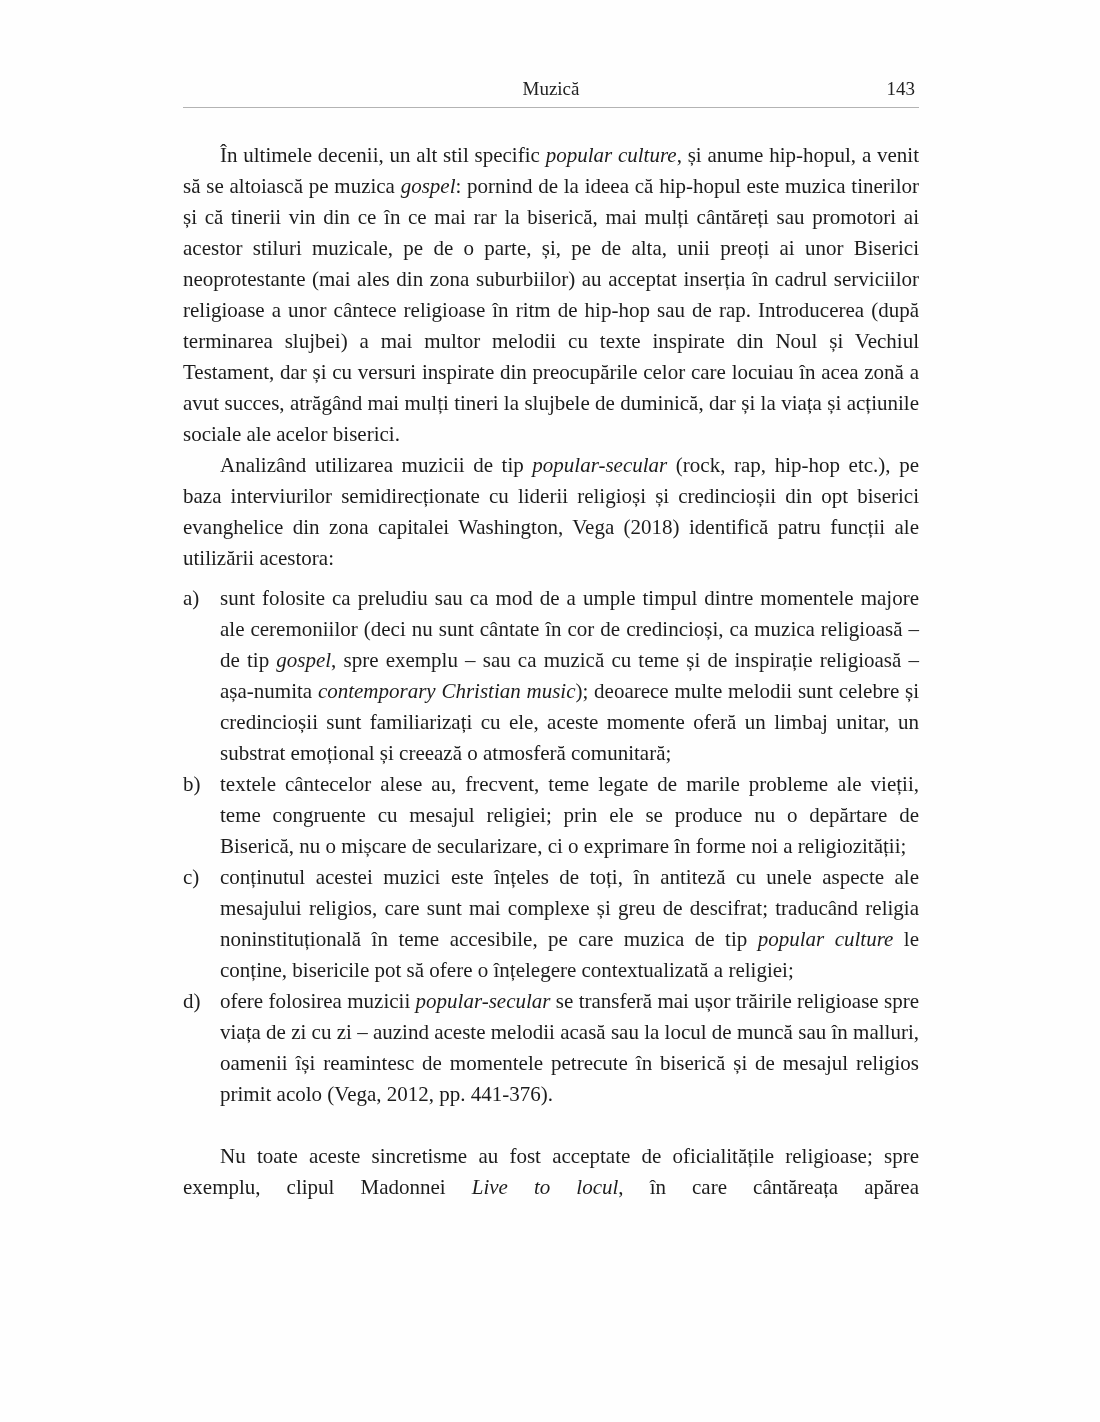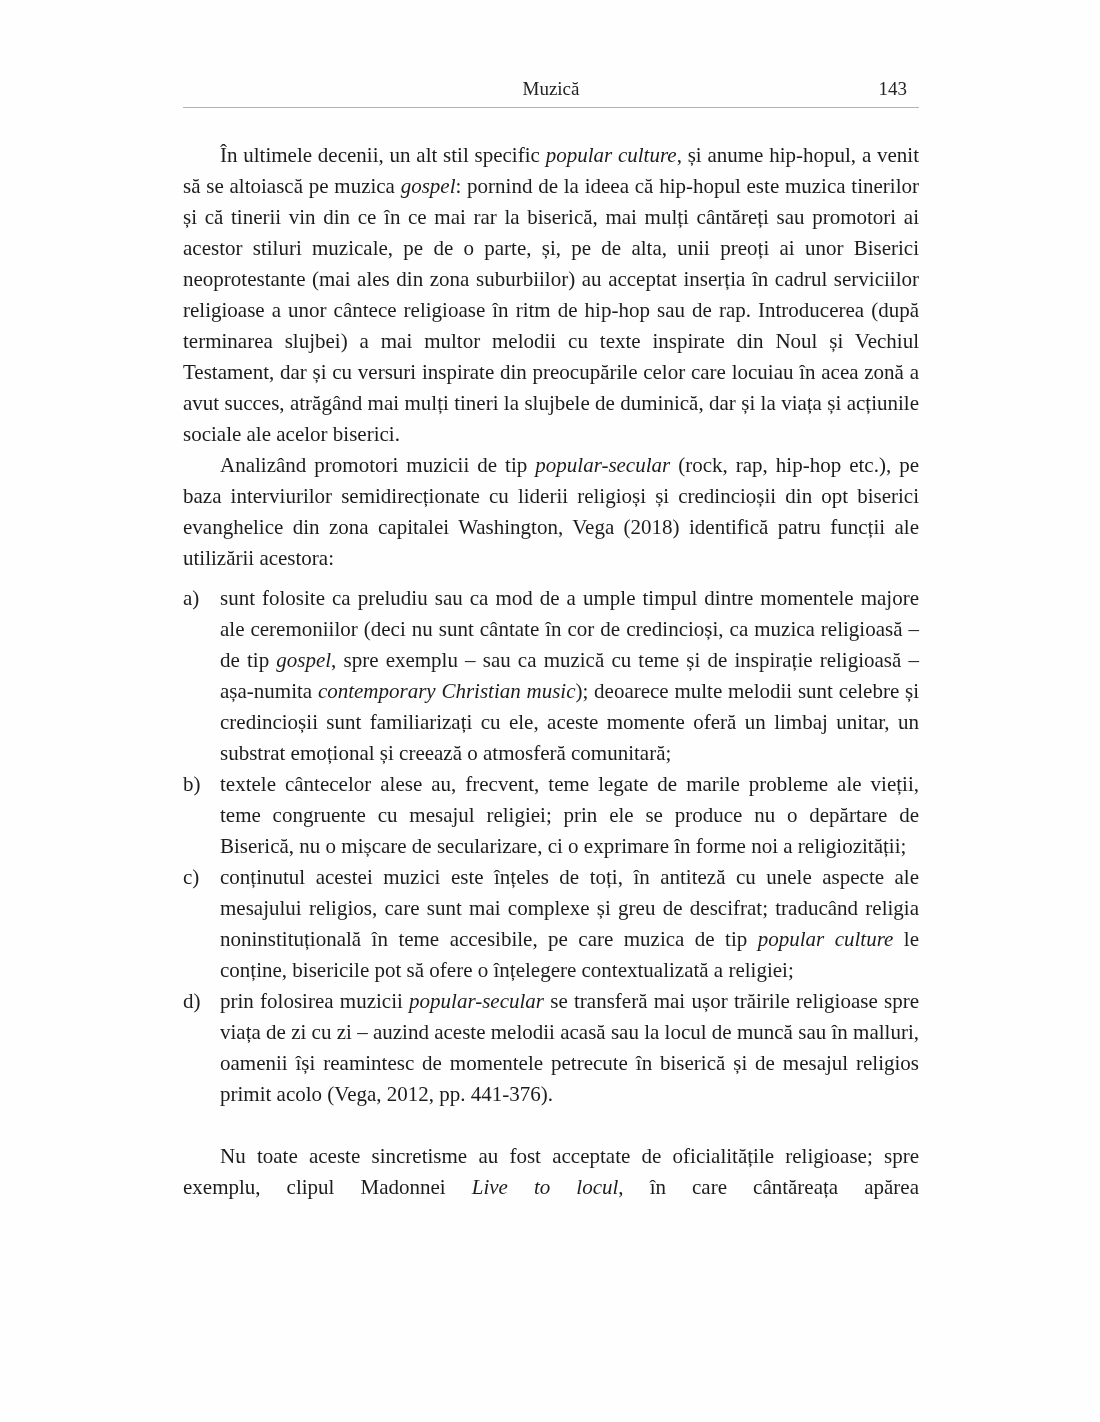--- a/index.html
+++ b/index.html
@@ -26,21 +26,21 @@
     color: #222;
   }
   .header-title {
     position: absolute;
     left: 0;
     right: 0;
     text-align: center;
   }
   .header-page-number {
     position: absolute;
-    right: 12px;
+    right: 4px;
     top: 0;
   }
   .header-rule {
     border: none;
     border-top: 1px solid #b3b3b3;
     margin: 3px 0 0 0;
   }
   .page-body {
     padding-top: 32px;
     font-size: 21px;
@@ -70,20 +70,20 @@
 <body>
 
 <div class="page">
   <header class="page-header">
     <span class="header-title">Muzică</span>
     <span class="header-page-number">143</span>
   </header>
   <hr class="header-rule">
   <main class="page-body">
       <div class="para"><span>În ultimele decenii, un alt stil specific </span><em>popular culture</em><span>, și anume hip-hopul, a venit să se altoiască pe muzica </span><em>gospel</em><span>: pornind de la ideea că hip-hopul este muzica tinerilor și că tinerii vin din ce în ce mai rar la biserică, mai mulți cântăreți sau promotori ai acestor stiluri muzicale, pe de o parte, și, pe de alta, unii preoți ai unor Biserici neoprotestante (mai ales din zona suburbiilor) au acceptat inserția în cadrul serviciilor religioase a unor cântece religioase în ritm de hip-hop sau de rap. Introducerea (după terminarea slujbei) a mai multor melodii cu texte inspirate din Noul și Vechiul Testament, dar și cu versuri inspirate din preocupările celor care locuiau în acea zonă a avut succes, atrăgând mai mulți tineri la slujbele de duminică, dar și la viața și acțiunile sociale ale acelor biserici.</span></div>
-      <div class="para"><span>Analizând promotori muzicii de tip </span><em>popular-secular</em><span> (rock, rap, hip-hop etc.), pe baza interviurilor semidirecționate cu liderii religioși și credincioșii din opt biserici evanghelice din zona capitalei Washington, Vega (2018) identifică patru funcții ale utilizării acestora:</span></div>
+      <div class="para"><span>Analizând utilizarea muzicii de tip </span><em>popular-secular</em><span> (rock, rap, hip-hop etc.), pe baza interviurilor semidirecționate cu liderii religioși și credincioșii din opt biserici evanghelice din zona capitalei Washington, Vega (2018) identifică patru funcții ale utilizării acestora:</span></div>
       <div class="list-item space-before-small"><span class="marker">a)</span><span>sunt folosite ca preludiu sau ca mod de a umple timpul dintre momentele majore ale ceremoniilor (deci nu sunt cântate în cor de credincioși, ca muzica religioasă – de tip </span><em>gospel</em><span>, spre exemplu – sau ca muzică cu teme și de inspirație religioasă – așa-numita </span><em>contemporary Christian music</em><span>); deoarece multe melodii sunt celebre și credincioșii sunt familiarizați cu ele, aceste momente oferă un limbaj unitar, un substrat emoțional și creează o atmosferă comunitară;</span></div>
       <div class="list-item"><span class="marker">b)</span><span>textele cântecelor alese au, frecvent, teme legate de marile probleme ale vieții, teme congruente cu mesajul religiei; prin ele se produce nu o depărtare de Biserică, nu o mișcare de secularizare, ci o exprimare în forme noi a religiozității;</span></div>
       <div class="list-item"><span class="marker">c)</span><span>conținutul acestei muzici este înțeles de toți, în antiteză cu unele aspecte ale mesajului religios, care sunt mai complexe și greu de descifrat; traducând religia noninstituțională în teme accesibile, pe care muzica de tip </span><em>popular culture</em><span> le conține, bisericile pot să ofere o înțelegere contextualizată a religiei;</span></div>
-      <div class="list-item"><span class="marker">d)</span><span>prin folosirea muzicii </span><em>popular-secular</em><span> se transferă mai ușor trăirile religioase spre viața de zi cu zi – auzind aceste melodii acasă sau la locul de muncă sau în malluri, oamenii își reamintesc de momentele petrecute în biserică și de mesajul religios primit acolo (Vega, 2012, pp. 441-376).</span></div>
+      <div class="list-item"><span class="marker">d)</span><span>ofere folosirea muzicii </span><em>popular-secular</em><span> se transferă mai ușor trăirile religioase spre viața de zi cu zi – auzind aceste melodii acasă sau la locul de muncă sau în malluri, oamenii își reamintesc de momentele petrecute în biserică și de mesajul religios primit acolo (Vega, 2012, pp. 441-376).</span></div>
       <div class="para space-before-large justify-last"><span>Nu toate aceste sincretisme au fost acceptate de oficialitățile religioase; spre exemplu, clipul Madonnei </span><em>Live to locul</em><span>, în care cântăreața apărea</span></div>
     </main>
 </div>
 
 </body></html>

